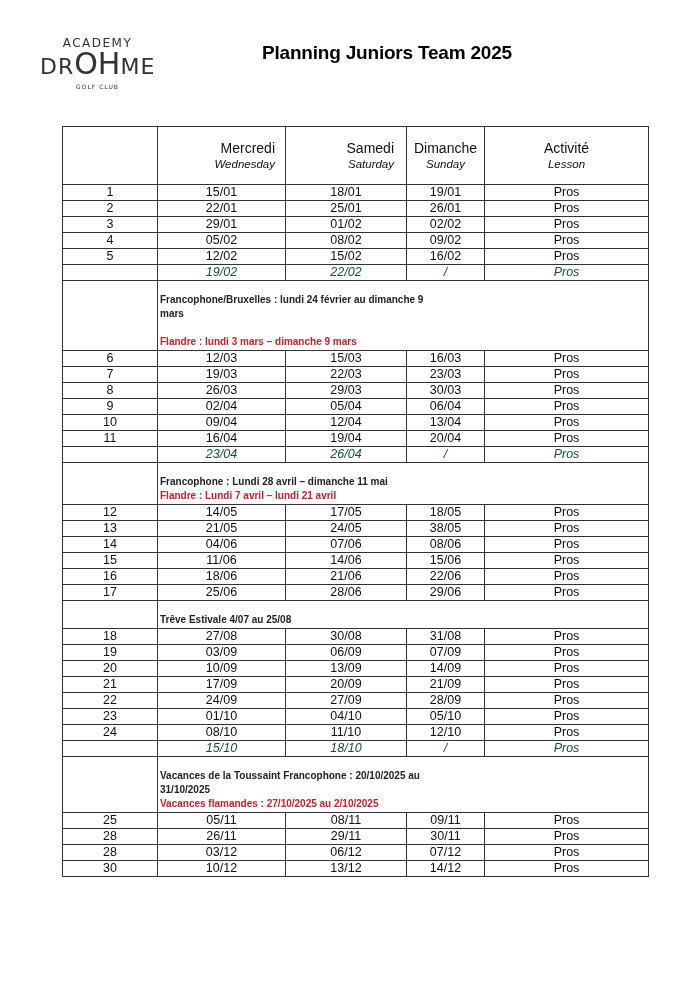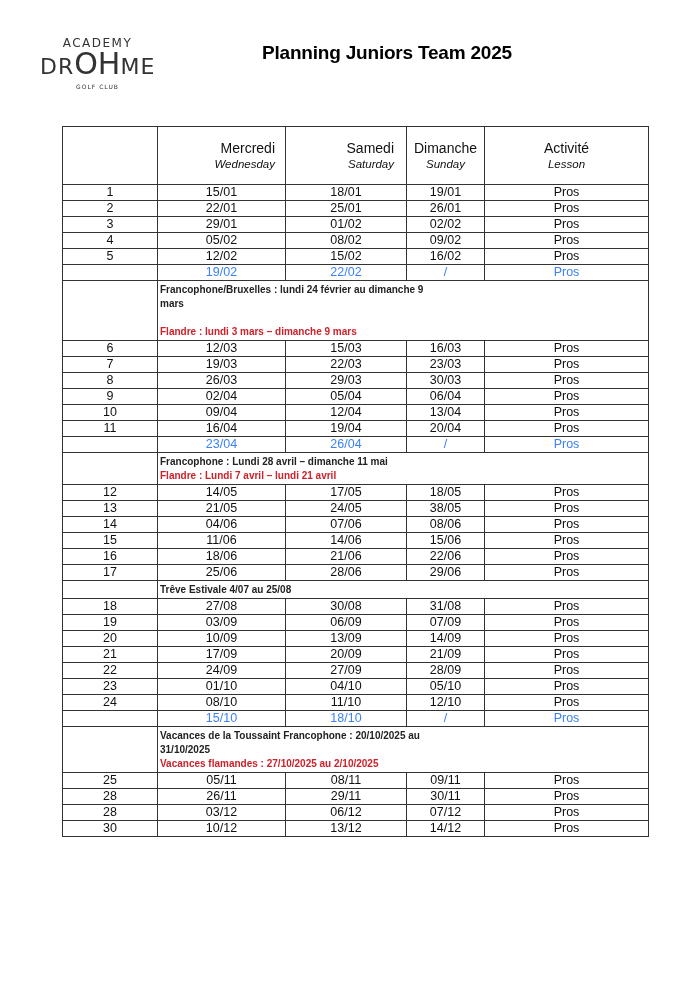--- a/index.html
+++ b/index.html
@@ -15,23 +15,23 @@
   table.plan td.c1 { width:94px; }
   table.plan td.c2 { width:117px; }
   table.plan td.c3 { width:108px; }
   table.plan td.c4 { width:77px; }
   table.plan td.c5 { width:163px; }
   tr.header td { height:57px; line-height:16px; vertical-align:middle;text-align:center; }
   .h-main { font-size:14px; display:block; }
   .h-sub { font-size:11.5px; font-style:italic; display:block; }
   .hd-wed { text-align:right !important; padding-right:10px !important; }
   .hd-sat { text-align:right !important; padding-right:12px !important; }
-  tr.orange td { color:#3b82f6; }
+  tr.orange td { color:#14532d;font-style:italic; }
   tr.note td { height:auto; }
-  tr.note td.note-text { text-align:left; font-size:10px; line-height:14px; font-weight:bold; padding:2px 2px 1px 2px; vertical-align:top; color:#222; }
+  tr.note td.note-text { text-align:left; font-size:10px; line-height:14px; font-weight:bold; padding:12px 2px 1px 2px; vertical-align:top; color:#222; }
   .note-line { display:block; }
   .note-red { color:#d0202a; }
   .spacer { display:block; height:14px; }
 </style>
 </head>
 <body>
 
 <div class="logo">
   <div class="top">ACADEMY</div>
   <div class="main"><span>DR</span><span class="big">OH</span><span>ME</span></div>

